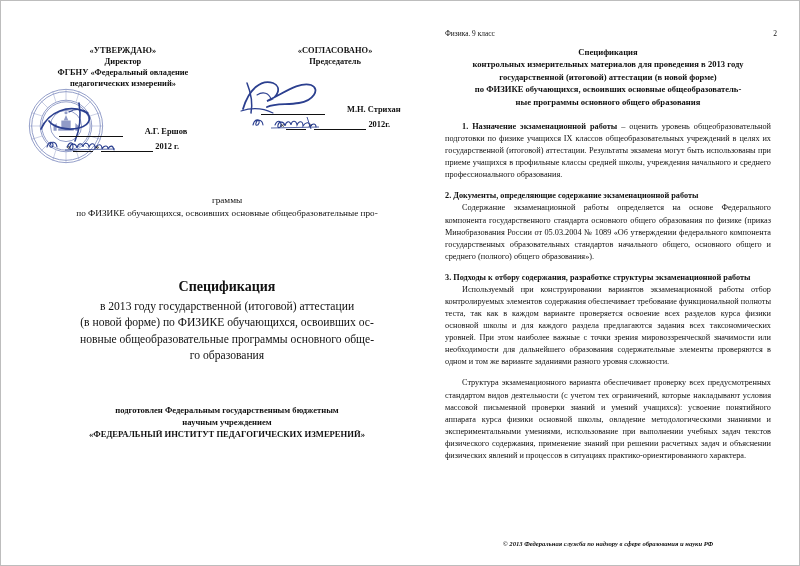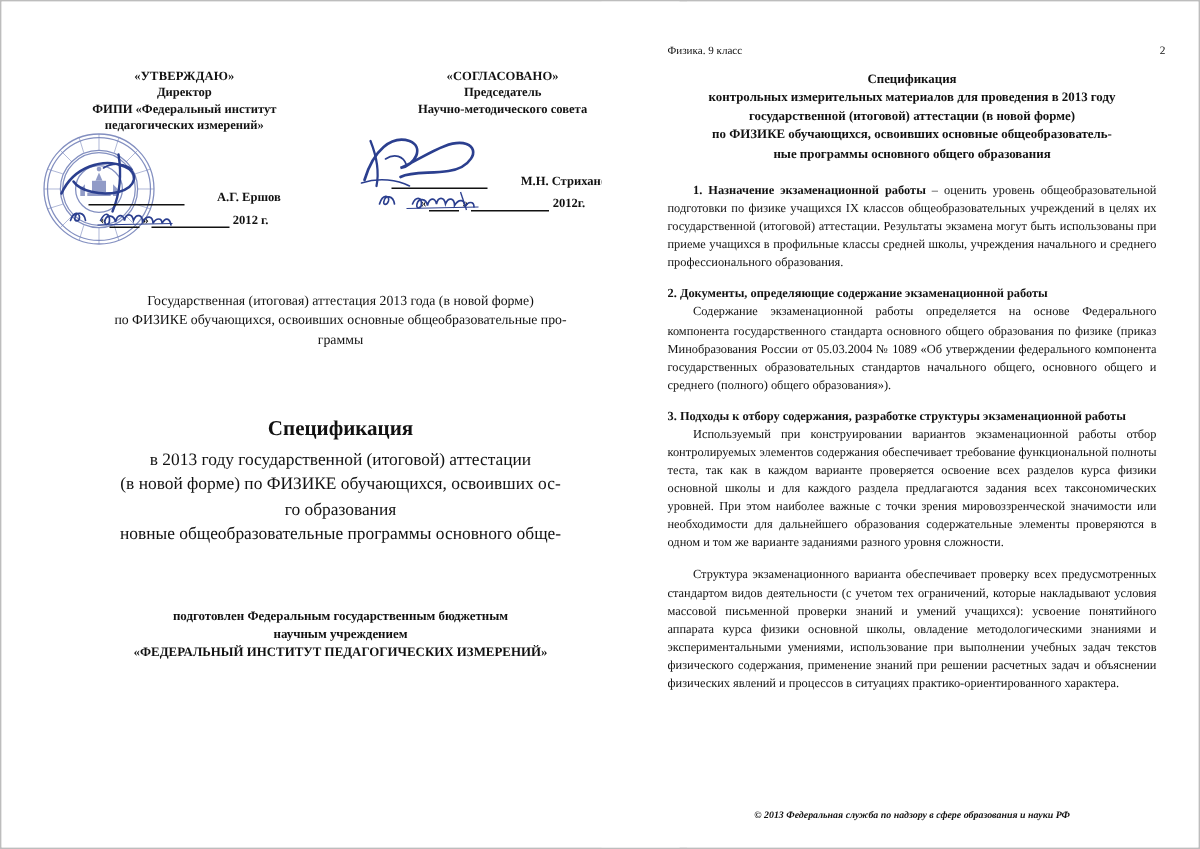--- a/index.html
+++ b/index.html
@@ -185,21 +185,21 @@
 
 <div class="spread">
 
   <div class="page page-left">
 
     <div class="approval-block">
 
       <div class="approval-col">
         <div class="ttl">«УТВЕРЖДАЮ»</div>
         <div>Директор</div>
-        <div>ФИПИ «Федеральный институт</div>
+        <div>ФГБНУ «Федеральный овладение</div>
         <div>педагогических измерений»</div>
 
         <div class="sig-area">
 
           <svg class="stamp" viewBox="0 0 100 100">
             <g fill="none" stroke="#41549f" stroke-width="1.1" opacity="0.9">
               <circle cx="50" cy="50" r="47"></circle>
               <circle cx="50" cy="50" r="44"></circle>
               <circle cx="50" cy="50" r="33"></circle>
               <circle cx="50" cy="50" r="31"></circle>
@@ -254,21 +254,20 @@
             <path d="M6 12 C8 6, 12 6, 12 10 C12 13, 8 13, 9 10 C10 6, 15 6, 16 12" fill="none" stroke="#2b3f8f" stroke-width="1.1" stroke-linecap="round"></path>
             <path d="M26 12 c3 -6 6 -5 6 0 c0 3 -4 4 -3 0 c1 -4 6 -4 7 1 c1 -5 5 -6 6 -1 c1 -5 5 -5 6 0 c2 -5 6 -4 6 1 c3 -5 7 -4 7 1 c2 -4 6 -4 6 0 c2 -4 5 -4 6 1" fill="none" stroke="#2b3f8f" stroke-width="1.1" stroke-linecap="round"></path>
             <path d="M24 15 L74 14" fill="none" stroke="#2b3f8f" stroke-width="0.8"></path>
           </svg>
         </div>
       </div>
 
       <div class="approval-col">
         <div class="ttl">«СОГЛАСОВАНО»</div>
         <div>Председатель</div>
-        <div>Научно-методического совета</div>
 
         <div class="sig-area">
           <svg class="ink" style="left:6px; top:6px; width:96px; height:44px;" viewBox="0 0 96 44">
             <path d="M4 34 C10 14, 22 4, 34 8 C44 12, 38 24, 28 26 C42 20, 60 6, 72 10 C82 14, 74 26, 60 28 C48 30, 36 28, 28 32" fill="none" stroke="#2b3f8f" stroke-width="1.8" stroke-linecap="round"></path>
             <path d="M8 8 C12 18, 14 28, 12 38" fill="none" stroke="#2b3f8f" stroke-width="1.5" stroke-linecap="round"></path>
             <path d="M18 20 C24 16, 30 18, 32 24" fill="none" stroke="#2b3f8f" stroke-width="1.1" stroke-linecap="round"></path>
             <path d="M2 36 C14 32, 26 34, 34 38" fill="none" stroke="#2b3f8f" stroke-width="1.1" stroke-linecap="round"></path>
           </svg>
           <div class="sig-name-row">
             <span class="sig-rule"></span>
@@ -285,32 +284,31 @@
             <path d="M6 12 C8 5, 13 6, 12 10 C11 13, 8 13, 9 10 C10 6, 15 6, 16 12" fill="none" stroke="#2b3f8f" stroke-width="1.1" stroke-linecap="round"></path>
             <path d="M28 12 c2 -5 6 -5 6 0 c0 3 -4 4 -3 0 c1 -4 6 -4 7 1 c1 -5 5 -6 6 -1 c1 -5 5 -5 6 0 c2 -5 6 -4 6 1 c3 -5 7 -4 7 1 c2 -4 6 -4 6 0" fill="none" stroke="#2b3f8f" stroke-width="1.1" stroke-linecap="round"></path>
             <path d="M24 15 L72 14" fill="none" stroke="#2b3f8f" stroke-width="0.8"></path>
             <path d="M60 4 L64 16" fill="none" stroke="#2b3f8f" stroke-width="0.9"></path>
           </svg>
         </div>
       </div>
     </div>
 
     <div class="mid-block">
-      <div>Государственная (итоговая) аттестация 2013 года (в новой форме)</div>
+      <div>граммы</div>
       <div>по ФИЗИКЕ обучающихся, освоивших основные общеобразовательные про-</div>
-      <div>граммы</div>
     </div>
 
     <div class="spec-title">
       <div class="big">Спецификация</div>
       <div class="sub">
         <div>в 2013 году государственной (итоговой) аттестации</div>
         <div>(в новой форме) по ФИЗИКЕ обучающихся, освоивших ос-</div>
+        <div>новные общеобразовательные программы основного обще-</div>
         <div>го образования</div>
-        <div>новные общеобразовательные программы основного обще-</div>
       </div>
     </div>
 
     <div class="prepared">
       <div>подготовлен Федеральным государственным бюджетным</div>
       <div>научным учреждением</div>
       <div>«ФЕДЕРАЛЬНЫЙ ИНСТИТУТ ПЕДАГОГИЧЕСКИХ ИЗМЕРЕНИЙ»</div>
     </div>
   </div>
 

